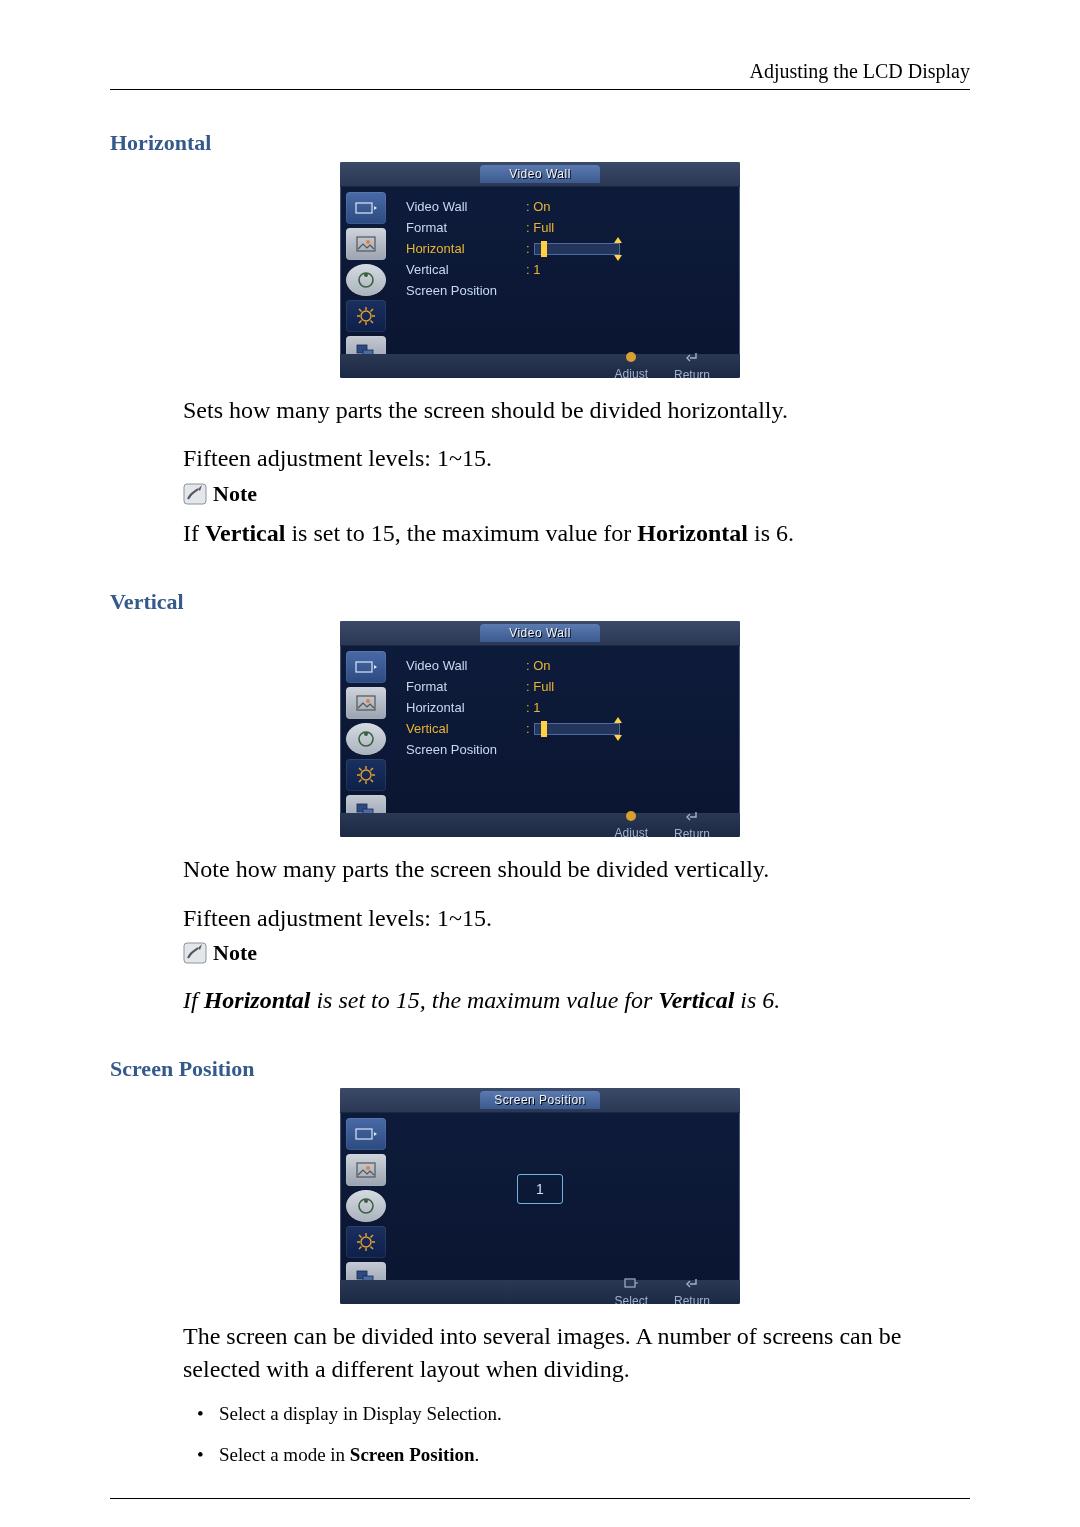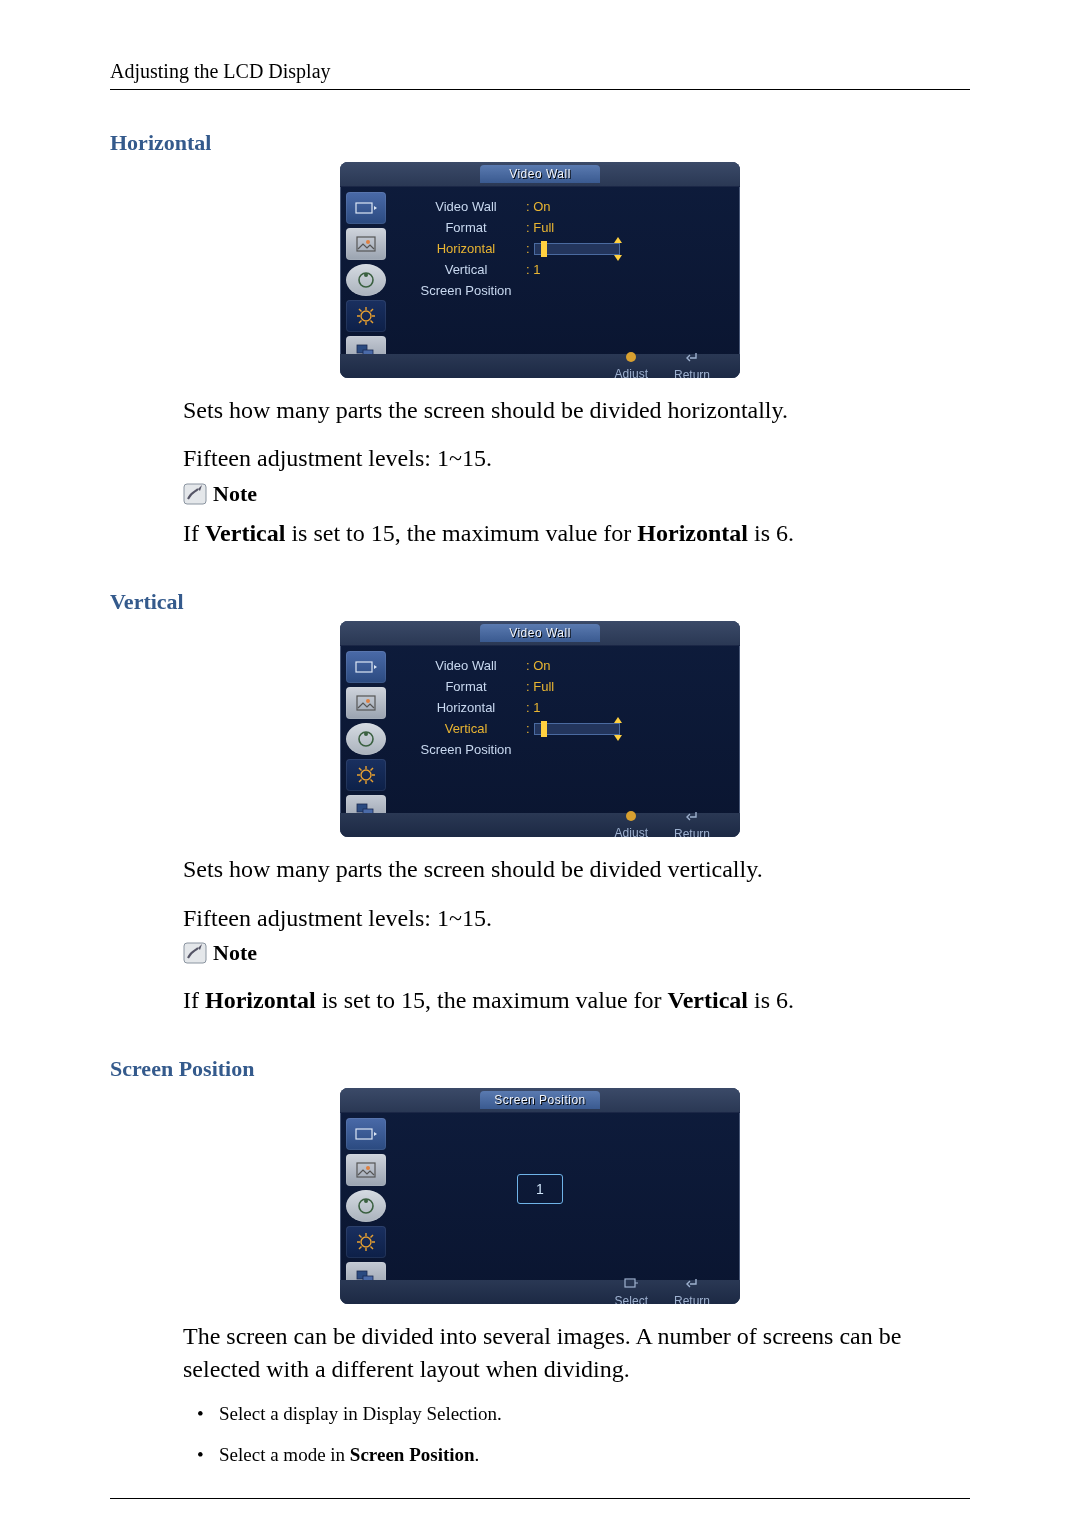--- a/index.html
+++ b/index.html
@@ -19,21 +19,21 @@
     border: 0;
     border-top: 1.2px solid #000;
     margin: 0 0 6px 0;
   }
   .footer-rule {
     border: 0;
     border-top: 1.2px solid #000;
     margin: 30px 0 0 0;
   }
   .header-title {
-    text-align: left;
+    text-align: right;
     font-size: 20px;
     margin-bottom: 6px;
   }
   h3.section {
     color: #345a8c;
     font-size: 22px;
     font-weight: bold;
     margin: 40px 0 6px 0;
   }
   .content-indent {
@@ -82,28 +82,27 @@
   
   .osd-wrap {
     display: flex;
     justify-content: center;
     margin: 6px 0 10px 0;
   }
   .osd {
     width: 400px;
     height: 216px;
     background: linear-gradient(#0e1c3c, #0a1530);
-    border-radius: 8px;
+    border-radius: 2px;
     position: relative;
     font-family: Arial, sans-serif;
     font-size: 13px;
     color: #c9d9f0;
     overflow: hidden;
     box-shadow: 0 0 0 1px #4a5978 inset;
-    text-align: center;
   }
   .osd-tabbar {
     height: 24px;
     background: linear-gradient(#3b4a68, #2a3854);
     border-bottom: 1px solid #1b2746;
     display: flex;
     align-items: center;
     padding-left: 140px;
   }
   .osd-tab {
@@ -363,33 +362,33 @@
             <svg width="14" height="12">
               <path d="M11 2 v5 h-6 M5 4 L2 7 L5 10" fill="none" stroke="#9fb2d0" stroke-width="1.4"></path>
             </svg>
             <span>Return</span>
           </span>
       </div>
     </div>
   </div>
 
   <div class="content-indent">
-    <p class="body">Sets how many parts the screen should be divided vertically.</p>
+    <p class="body">Note how many parts the screen should be divided vertically.</p>
     <p class="body" style="margin-bottom:4px;">Fifteen adjustment levels: 1~15.</p>
     <div class="note-line">
       <span class="note-icon">
         <svg width="24" height="22">
             <rect x="1" y="1" width="22" height="20" rx="3" fill="#e4e7ea" stroke="#8a94a0"></rect>
             <path d="M5 16 C 8 9, 12 9, 15 6" fill="none" stroke="#556" stroke-width="2"></path>
             <path d="M15 6 L19 2 L17 8 Z" fill="#556"></path>
           </svg>
       </span>
       <span class="note-label">Note</span>
     </div>
-    <p class="body" style="margin-top:18px;"><span>If </span><b>Horizontal</b><span> is set to 15, the maximum value for </span><b>Vertical</b><span> is 6.</span></p>
+    <p class="body" style="margin-top:18px;font-style:italic;"><span>If </span><b>Horizontal</b><span> is set to 15, the maximum value for </span><b>Vertical</b><span> is 6.</span></p>
   </div>
 
   <h3 class="section">Screen Position</h3>
 
   <div class="osd-wrap">
     <div class="osd">
       <div class="osd-tabbar">
         <div class="osd-tab">Screen Position</div>
       </div>
       <div class="osd-left">

